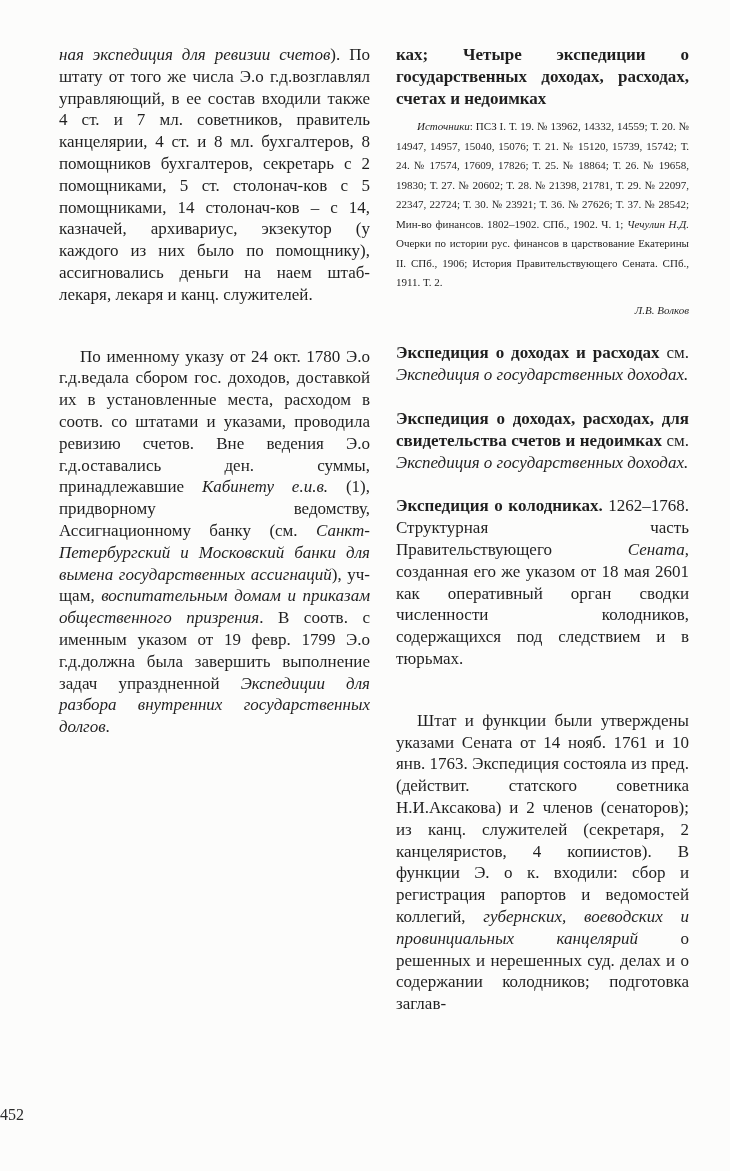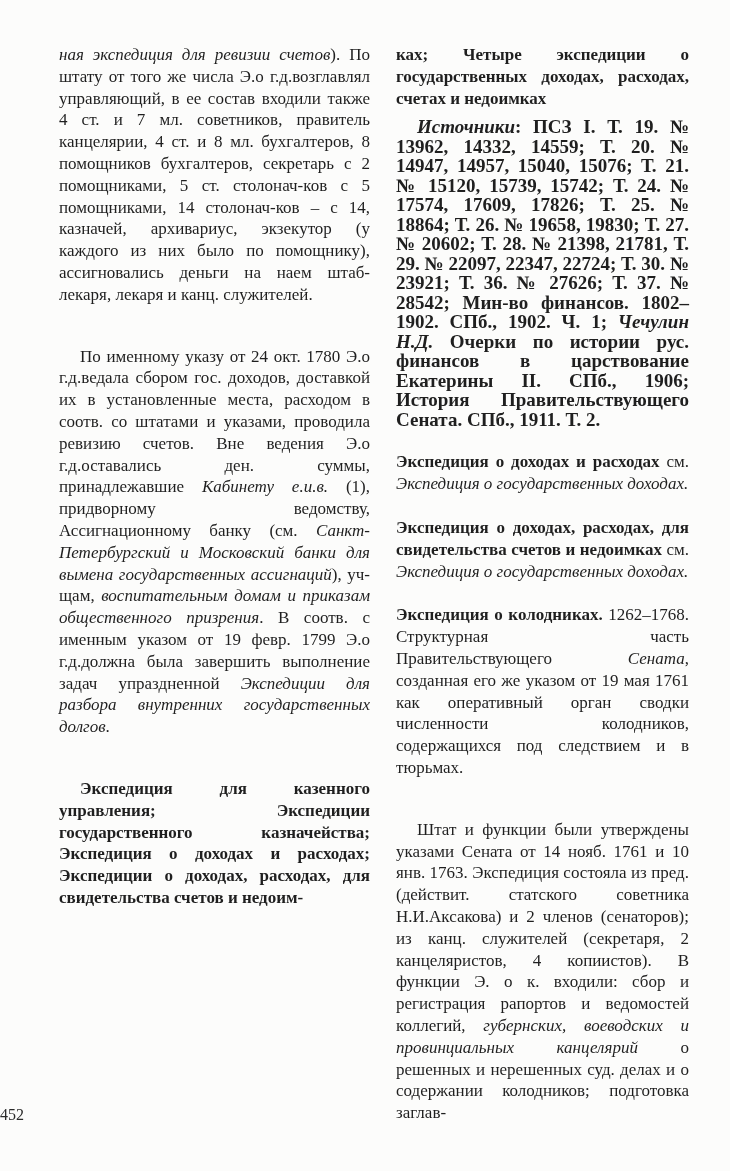--- a/index.html
+++ b/index.html
@@ -25,21 +25,21 @@
   .col-left  { left: 59px;  width: 311px; }
   .col-right { left: 396px; width: 293px; }
 
   .para {
     margin: 0;
     text-align: justify;
     text-justify: inter-word;
   }
   .para.indent    { text-indent: 21px; margin-top: 40px; }
   .para.gap       { margin-top: 14px; }
-  .para.small     { font-size: 19px; line-height: 19.5px; font-weight: bold; }
+  .para.small     { font-size: 11px; line-height: 19.5px; }
   .para.right     { text-align: right; }
   .para.m-sources { margin-top: 8px; }
   .para.m-sig     { margin-top: 8px; }
   .para.m-entry   { margin-top: 22px; }
 
   .it { font-style: italic; }
   .bd { font-weight: bold; }
 
   .page-number {
     position: absolute;
@@ -50,26 +50,26 @@
     color: #2a2a2a;
   }
 </style>
 </head>
 <body>
 
 <div class="page">
   <div class="col col-left">
       <p class="para"><span class="it">ная экспедиция для ревизии счетов</span><span>). По штату от того же числа Э.о г.д.возглавлял управляющий, в ее состав входили также 4 ст. и 7 мл. советников, правитель канцелярии, 4 ст. и 8 мл. бухгалтеров, 8 помощников бухгалтеров, секретарь с 2 помощниками, 5 ст. столонач-ков с 5 помощниками, 14 столонач-ков – с 14, казначей, архивариус, экзекутор (у каждого из них было по помощнику), ассигновались деньги на наем штаб-лекаря, лекаря и канц. служителей.</span></p>
       <p class="para indent"><span>По именному указу от 24 окт. 1780 Э.о г.д.ведала сбором гос. доходов, доставкой их в установленные места, расходом в соотв. со штатами и указами, проводила ревизию счетов. Вне ведения Э.о г.д.оставались ден. суммы, принадлежавшие </span><span class="it">Кабинету е.и.в.</span><span> (1), придворному ведомству, Ассигнационному банку (см. </span><span class="it">Санкт-Петербургский и Московский банки для вымена государственных ассигнаций</span><span>), уч-щам, </span><span class="it">воспитательным домам и приказам общественного призрения</span><span>. В соотв. с именным указом от 19 февр. 1799 Э.о г.д.должна была завершить выполнение задач упраздненной </span><span class="it">Экспедиции для разбора внутренних государственных долгов</span><span>.</span></p>
-      <p class="para indent"><span class="bd">Экспедиция для казенного управления; Экспедиции государственного казначейства; Экспедиция о доходах и расходах; Экспедиции о доходах, расходах, для свидетельства счетов и недоим-</span></p>
     </div>
 
   <div class="col col-right">
       <p class="para"><span class="bd">ках; Четыре экспедиции о государственных доходах, расходах, счетах и недоимках</span></p>
       <p class="para indent small m-sources"><span class="it">Источники</span><span>: ПСЗ I. Т. 19. № 13962, 14332, 14559; Т. 20. № 14947, 14957, 15040, 15076; Т. 21. № 15120, 15739, 15742; Т. 24. № 17574, 17609, 17826; Т. 25. № 18864; Т. 26. № 19658, 19830; Т. 27. № 20602; Т. 28. № 21398, 21781, Т. 29. № 22097, 22347, 22724; Т. 30. № 23921; Т. 36. № 27626; Т. 37. № 28542; Мин-во финансов. 1802–1902. СПб., 1902. Ч. 1; </span><span class="it">Чечулин Н.Д.</span><span> Очерки по истории рус. финансов в царствование Екатерины II. СПб., 1906; История Правительствующего Сената. СПб., 1911. Т. 2.</span></p>
+      <p class="para small right m-sig"><span class="it">Л.В. Волков</span></p>
       <p class="para m-entry"><span class="bd">Экспедиция о доходах и расходах</span><span> см. </span><span class="it">Экспедиция о государственных доходах.</span></p>
       <p class="para m-entry"><span class="bd">Экспедиция о доходах, расходах, для свидетельства счетов и недоимках</span><span> см. </span><span class="it">Экспедиция о государственных доходах.</span></p>
-      <p class="para m-entry"><span class="bd">Экспедиция о колодниках.</span><span> 1262–1768. Структурная часть Правительствующего </span><span class="it">Сената</span><span>, созданная его же указом от 19 мая 1761 как оперативный орган сводки численности колодников, содержащихся под следствием и в тюрьмах.</span></p>
+      <p class="para m-entry"><span class="bd">Экспедиция о колодниках.</span><span> 1262–1768. Структурная часть Правительствующего </span><span class="it">Сената</span><span>, созданная его же указом от 18 мая 2601 как оперативный орган сводки численности колодников, содержащихся под следствием и в тюрьмах.</span></p>
       <p class="para indent"><span>Штат и функции были утверждены указами Сената от 14 нояб. 1761 и 10 янв. 1763. Экспедиция состояла из пред. (действит. статского советника Н.И.Аксакова) и 2 членов (сенаторов); из канц. служителей (секретаря, 2 канцеляристов, 4 копиистов). В функции Э. о к. входили: сбор и регистрация рапортов и ведомостей коллегий, </span><span class="it">губернских, воеводских и провинциальных канцелярий</span><span> о решенных и нерешенных суд. делах и о содержании колодников; подготовка заглав-</span></p>
     </div>
 
   <div class="page-number">452</div>
 </div>
 
 </body></html>

